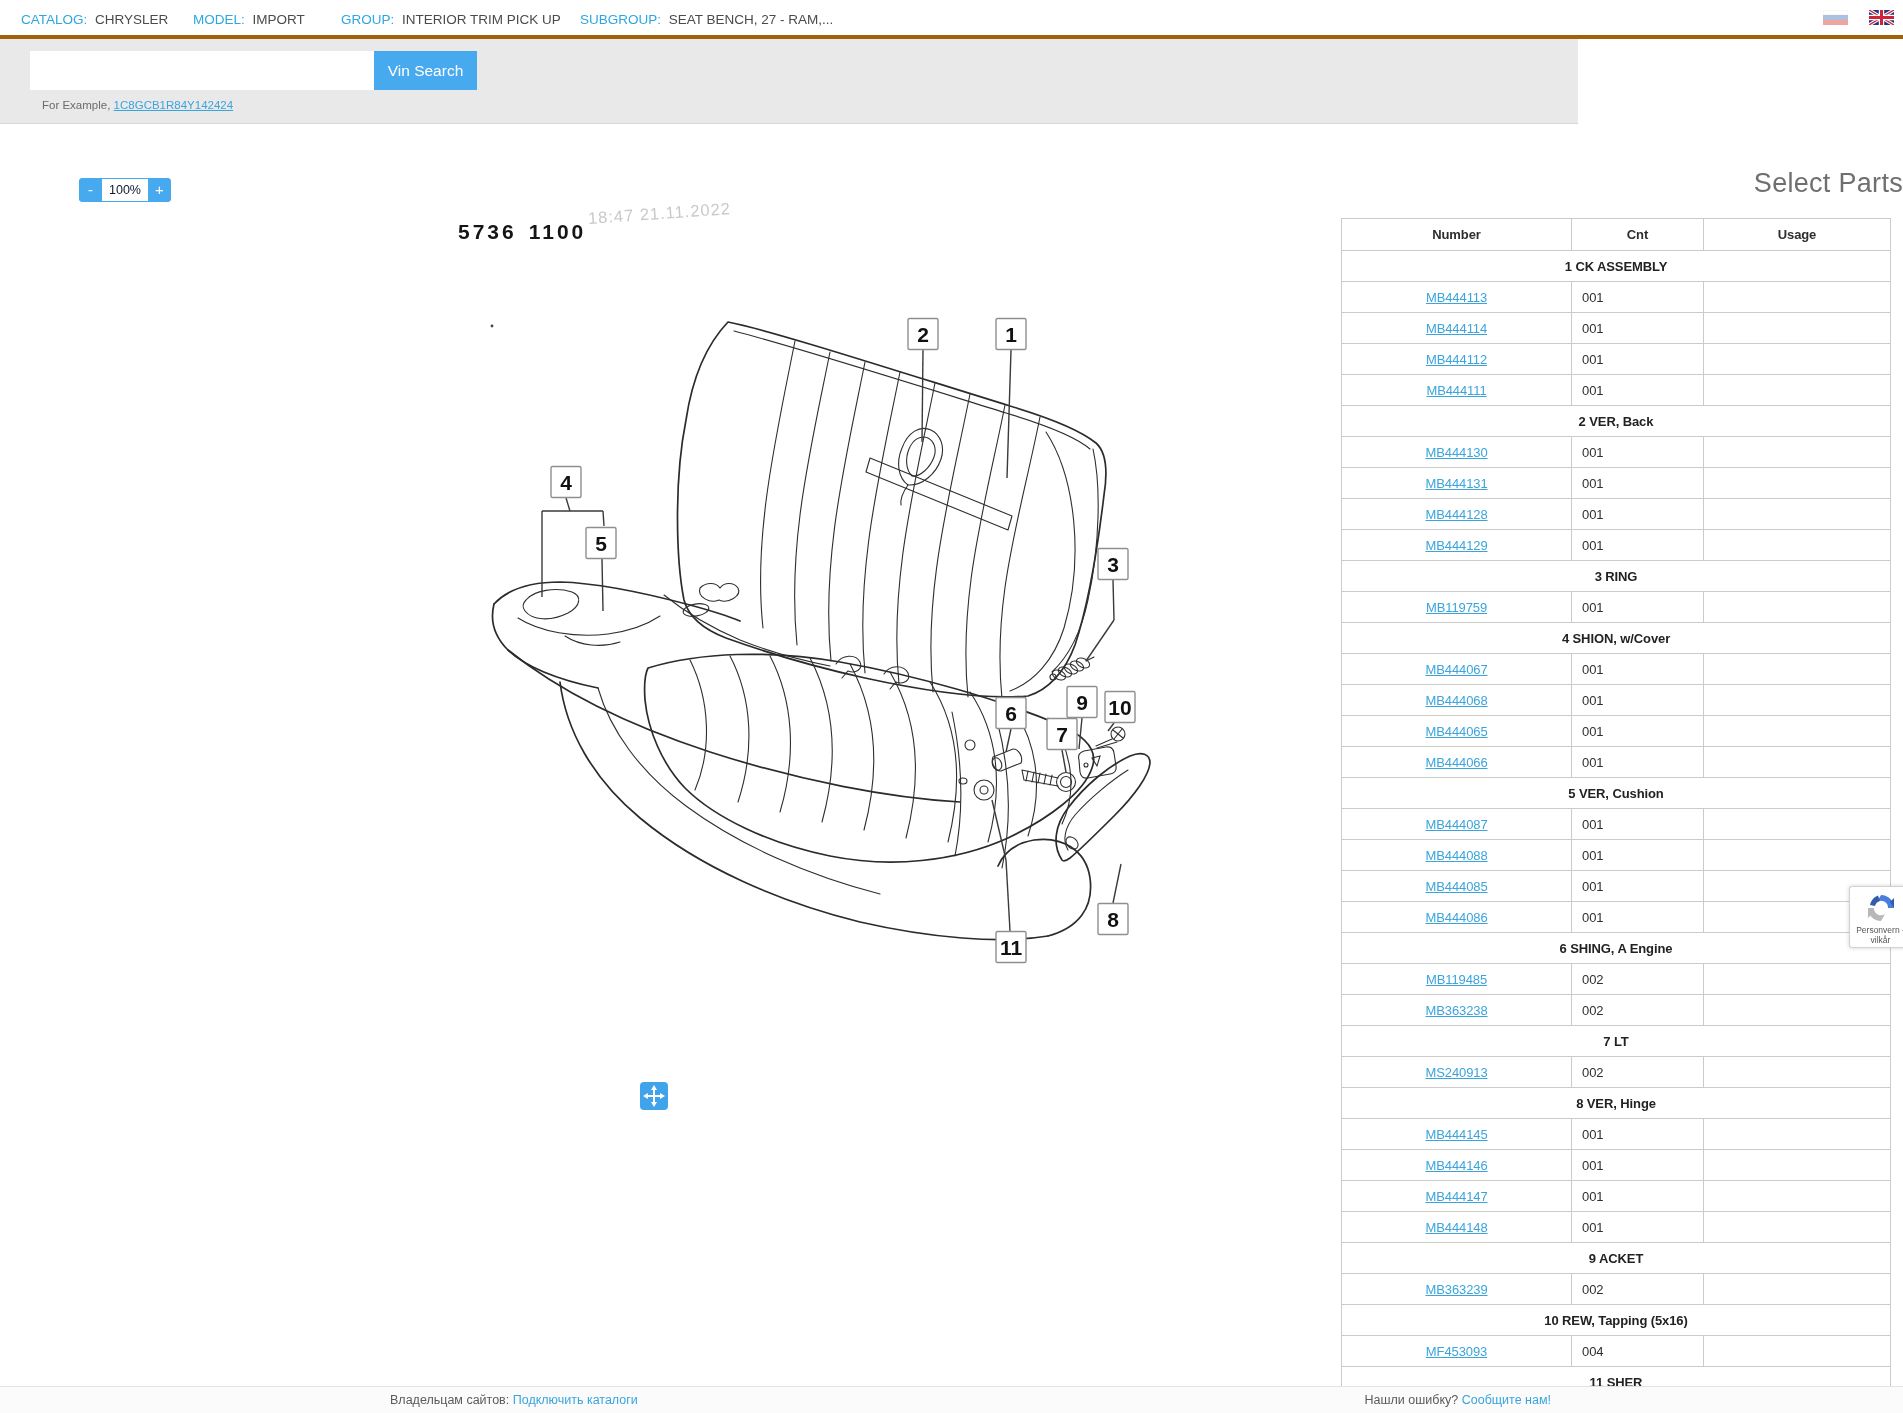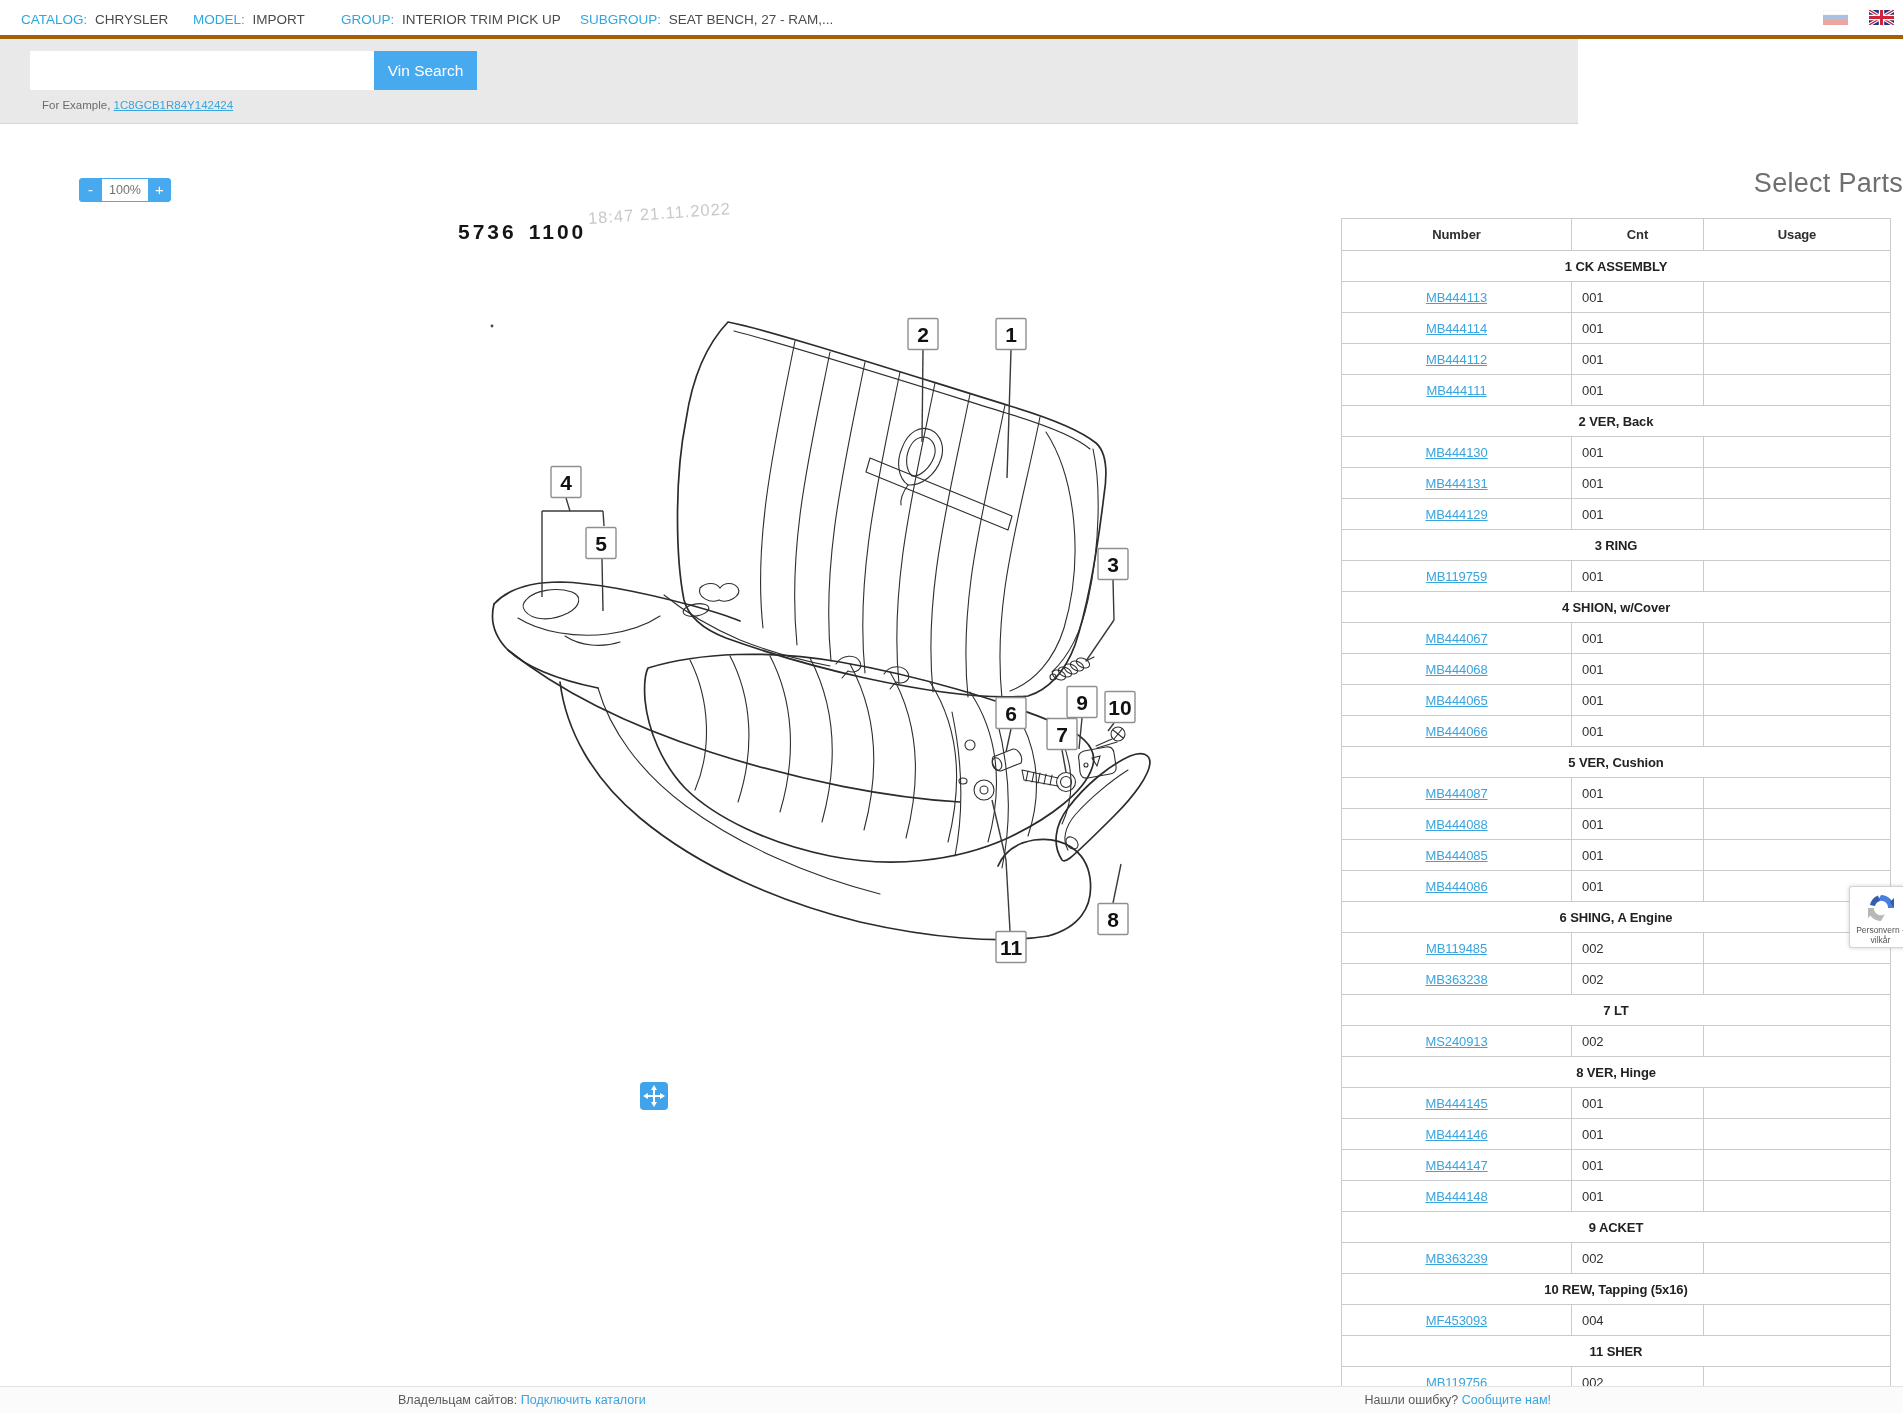--- a/index.html
+++ b/index.html
@@ -30,21 +30,21 @@
   .vin-example a { color:#3aa4dd; text-decoration:underline; cursor:pointer; }
 
   
   .page-title { position:absolute; left:0; top:168px; width:1903px; text-align:right;
     font-size:27px; color:#6f6f6f; letter-spacing:.3px; }
   .zoom-ctrl { position:absolute; left:79px; top:178px; height:24px; display:flex;
     background:#47a9ee; border-radius:4px; overflow:hidden; align-items:stretch; }
   .zoom-btn { width:23px; border:none; background:#47a9ee; color:#fff; font-size:15px;
     line-height:22px; cursor:pointer; font-family:"Liberation Sans", sans-serif; }
   .zoom-val { width:46px; background:#fff; margin:1px 0; border:none; text-align:center;
-    font-size:12.5px; color:#737373; line-height:22px; }
+    font-size:12.5px; color:#0f172a; line-height:22px; }
 
   
   .diagram-codes { position:absolute; left:458px; top:220px; display:flex; gap:12px;
     font-size:21px; font-weight:bold; color:#151515; letter-spacing:3px; }
   .watermark { position:absolute; left:588px; top:209px; font-size:16.5px; color:#c9c9c9;
     transform:rotate(-4deg); transform-origin:left center; letter-spacing:1px; }
   .diagram-svg { position:absolute; left:430px; top:200px; }
   .art { fill:none; stroke:#2b2b2b; stroke-width:1.7; stroke-linecap:round; stroke-linejoin:round; }
   .art-thin { fill:none; stroke:#2e2e2e; stroke-width:1.1; stroke-linecap:round; }
   .co-line { stroke:#3a3a3a; stroke-width:1.4; }
@@ -70,21 +70,21 @@
     background:#fff; border:1px solid #d3d3d3; border-right:none; border-radius:3px 0 0 3px;
     box-shadow:0 0 4px rgba(0,0,0,.18); cursor:pointer; overflow:hidden; }
   .recaptcha svg { display:block; margin:4px auto 0; }
   .rc-text { text-align:center; font-size:8.5px; color:#555; line-height:10px; }
 
   
   .footer { position:absolute; left:0; top:1386px; width:1903px; height:27px;
     background:#fbfbfb; border-top:1px solid #e2e2e2; font-size:12.5px; color:#5a5a5a; }
   .footer .fgroup { position:absolute; top:0; line-height:26px; white-space:nowrap; }
   .footer a { color:#3aa4dd; text-decoration:none; cursor:pointer; }
-  .fg-left { left:398px; }
+  .fg-left { left:390px; }
   .fg-right { right:352px; }
 </style>
 </head>
 <body>
 
 <div class="topnav">
   <a class="nav-item" style="left:21px">
     <span class="lbl">CATALOG:</span>
     <span class="val">CHRYSLER</span>
   </a>
@@ -390,20 +390,25 @@
         <td class="td-number"><a>MB444130</a></td>
         <td class="td-cnt">001</td>
         <td></td>
       </tr>
       <tr>
         <td class="td-number"><a>MB444131</a></td>
         <td class="td-cnt">001</td>
         <td></td>
       </tr>
       <tr>
+        <td class="td-number"><a>MB444128</a></td>
+        <td class="td-cnt">001</td>
+        <td></td>
+      </tr>
+      <tr>
         <td class="td-number"><a>MB444129</a></td>
         <td class="td-cnt">001</td>
         <td></td>
       </tr>
       <tr class="sec">
         <td colspan="3">3 RING</td>
       </tr>
       <tr>
         <td class="td-number"><a>MB119759</a></td>
         <td class="td-cnt">001</td>

